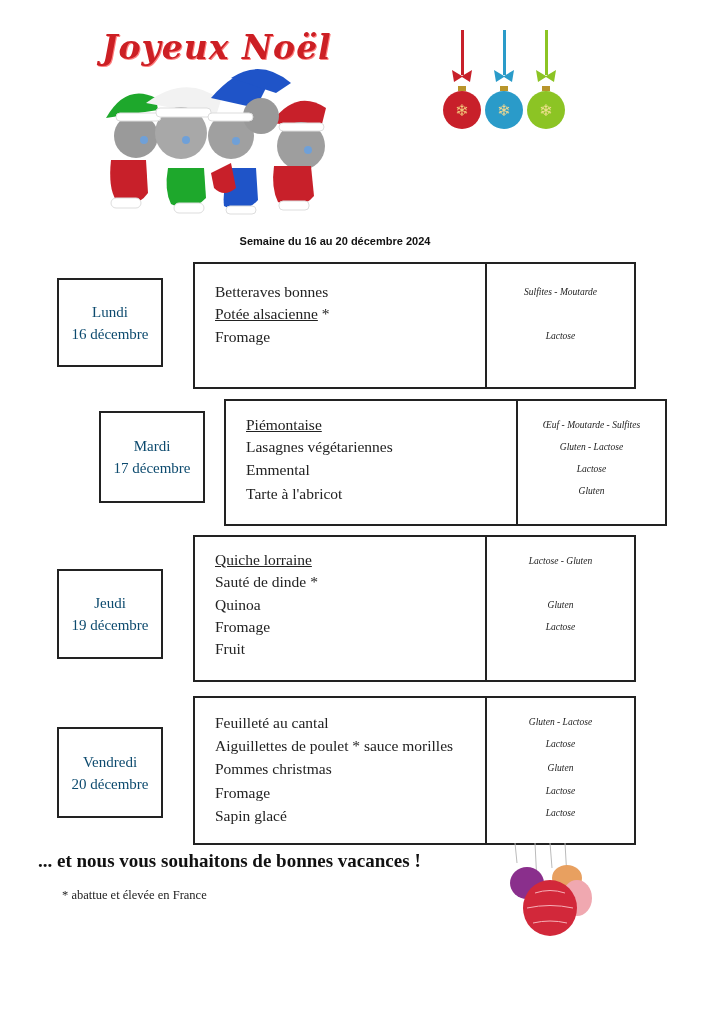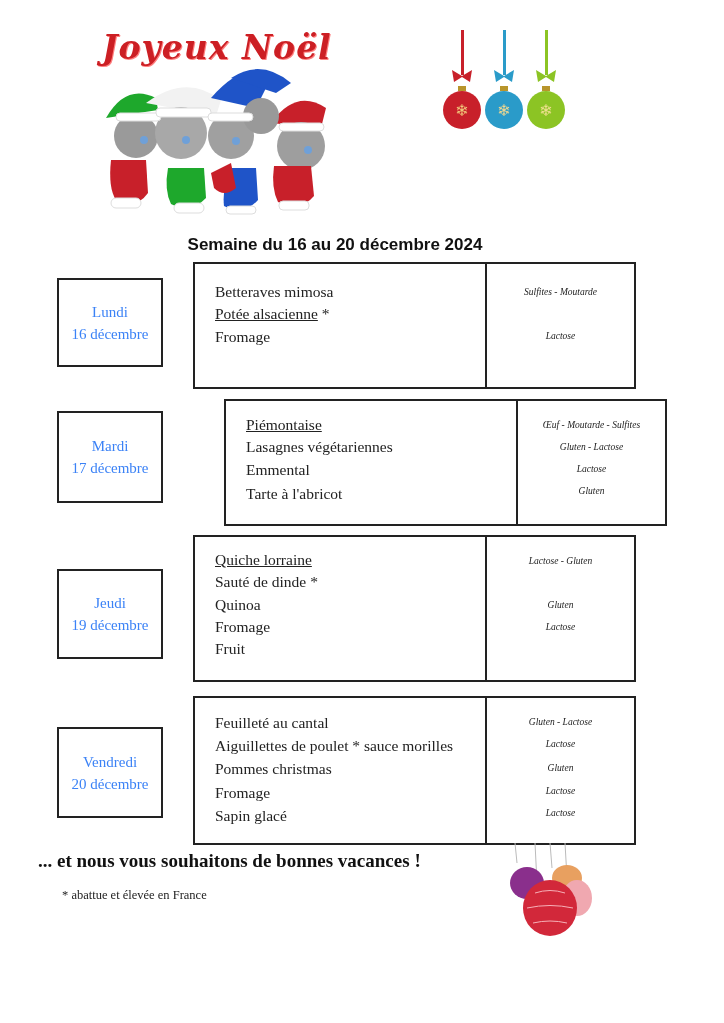--- a/index.html
+++ b/index.html
@@ -5,24 +5,24 @@
     * { box-sizing: border-box; margin: 0; padding: 0; }
     body { width: 724px; height: 1023px; background: #ffffff; position: relative; overflow: hidden; font-family: "Liberation Serif", serif; color: #222; }
     .abs { position: absolute; }
 
     
     #greeting-img { left: 96px; top: 28px; width: 240px; height: 190px; }
     .greet-title { position:absolute; left:6px; top:0; font-family:"DejaVu Serif", serif; font-style:italic; font-weight:bold; font-size:33px; color:#cc1f24; letter-spacing:1px; text-shadow: 1px 1px 0 #ff8080; }
     #ornaments-img { left: 440px; top: 30px; width: 135px; height: 110px; }
     #bottom-ornaments { left: 505px; top: 843px; width: 100px; height: 100px; }
 
-    #week-title { left: 0; width: 670px; top: 235px; text-align: center; font-family: "Liberation Sans", sans-serif; font-weight: bold; font-size: 17px; color:#111; padding-left: 0; }
+    #week-title { left: 0; width: 670px; top: 235px; text-align: center; font-family: "Liberation Sans", sans-serif; font-weight: bold; font-size: 11px; color:#111; padding-left: 0; }
     #week-title span { position: relative; left: 0; }
 
-    .day-box { position: absolute; left: 57px; width: 106px; border: 2px solid #222; display: flex; flex-direction: column; justify-content: center; align-items: center; font-size: 15px; line-height: 22px; color: #3b82f6; }
+    .day-box { position: absolute; left: 57px; width: 106px; border: 2px solid #222; display: flex; flex-direction: column; justify-content: center; align-items: center; font-size: 15px; line-height: 22px; color: #0c4a6e; }
     .menu-box { position: absolute; left: 193px; width: 443px; border: 2px solid #222; display: flex; }
     .menu-left { width: 292px; border-right: 2px solid #222; padding-left: 20px; font-size: 15.5px; line-height: 22.3px; color: #222; }
     .menu-right { flex: 1; font-style: italic; font-size: 9.5px; text-align: center; color: #222; position: relative; }
     .menu-right div { position: absolute; left: 0; right: 0; }
     .u { text-decoration: underline; }
 
     #closing { left: 38px; top: 850px; font-weight: bold; font-size: 19px; color: #111; }
     #footnote { left: 62px; top: 888px; font-size: 12.5px; color: #222; }
   </style>
 </head>
@@ -93,31 +93,31 @@
 </div>
 
 <div id="week-title" class="abs"><span>Semaine du 16 au 20 décembre 2024</span></div>
 
 <div class="day-box" style="top:278px;height:89px;">
   <div>Lundi</div>
   <div>16 décembre</div>
 </div>
 <div class="menu-box" style="top:262px;height:127px;">
   <div class="menu-left" style="padding-top:17px;">
-    <div>Betteraves mimosa</div>
+    <div>Betteraves bonnes</div>
     <div><span class="u">Potée alsacienne</span><span> *</span></div>
     <div>Fromage</div>
   </div>
   <div class="menu-right">
     <div style="top:23px;">Sulfites - Moutarde</div>
     <div style="top:67px;">Lactose</div>
   </div>
 </div>
 
-<div class="day-box" style="top:411px;height:92px;">
+<div class="day-box" style="top:411px;height:92px;margin-left:42px;">
   <div>Mardi</div>
   <div>17 décembre</div>
 </div>
 <div class="menu-box" style="top:399px;height:127px;margin-left:31px;">
   <div class="menu-left" style="padding-top:13px;">
     <div class="u" style="display:inline-block;">Piémontaise</div>
     <div>Lasagnes végétariennes</div>
     <div>Emmental</div>
     <div style="margin-top:2px;">Tarte à l'abricot</div>
   </div>

